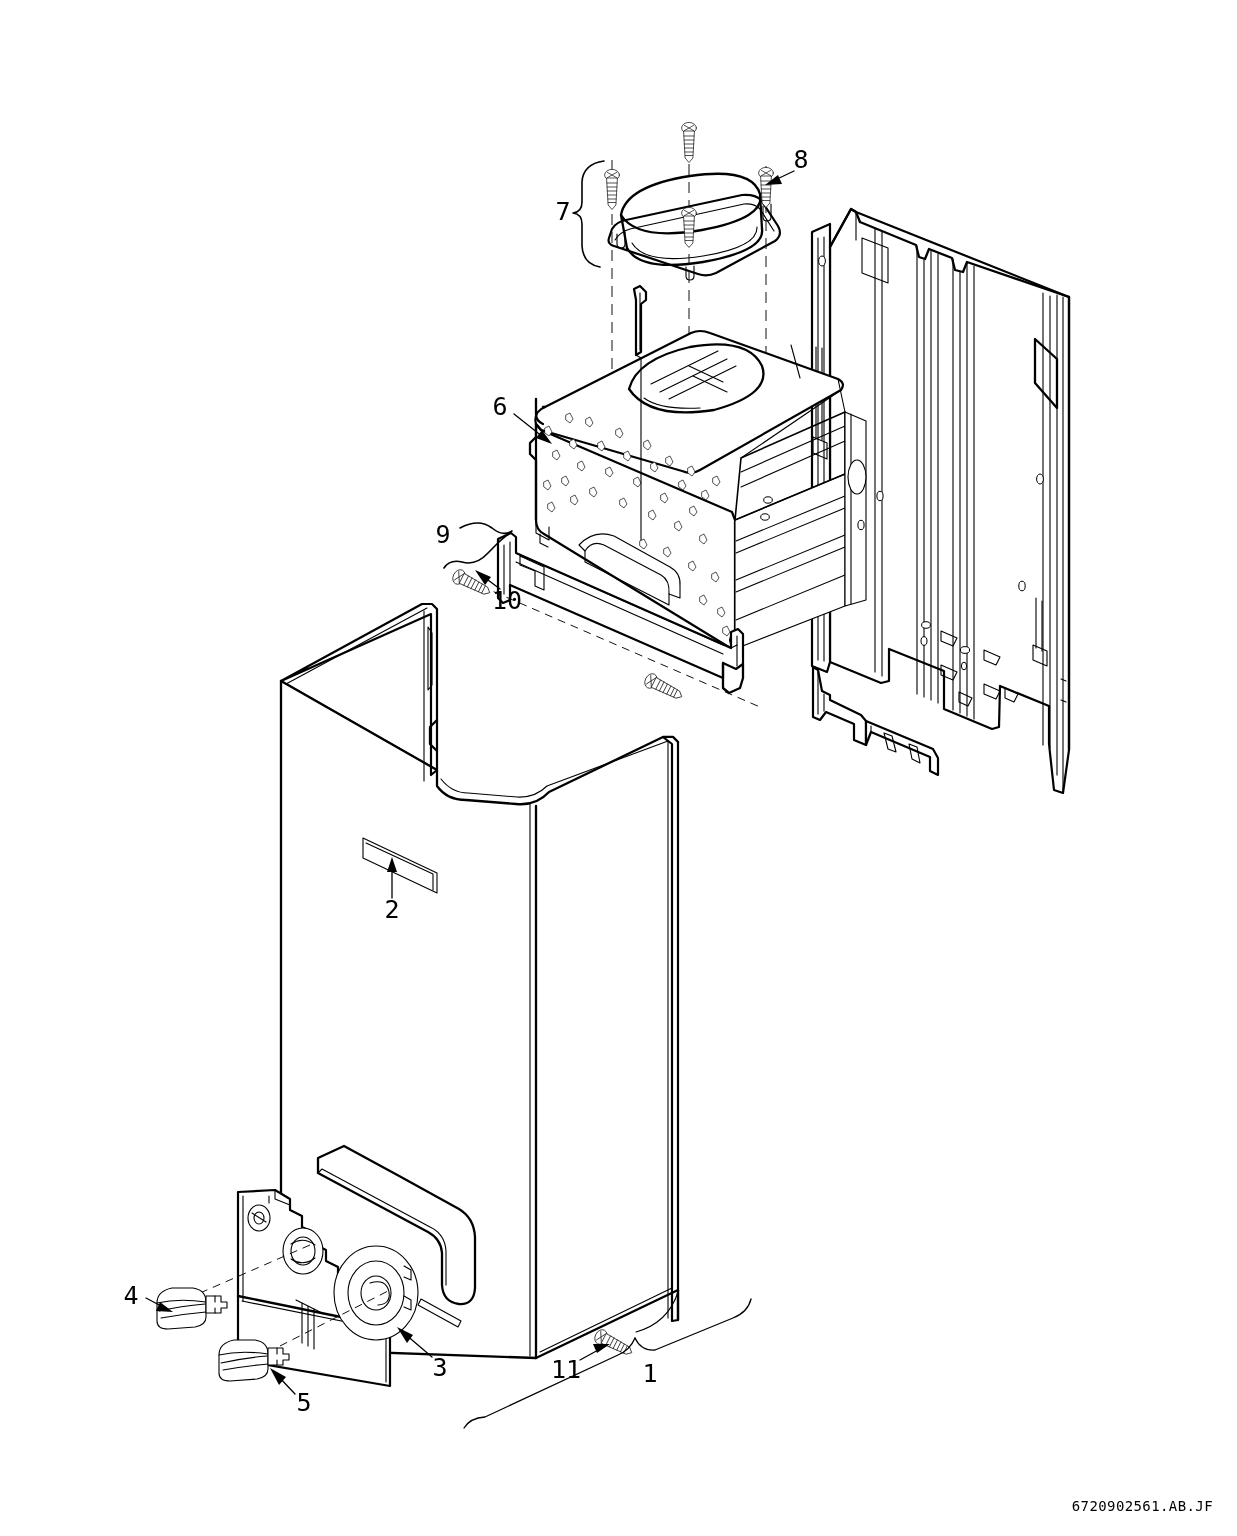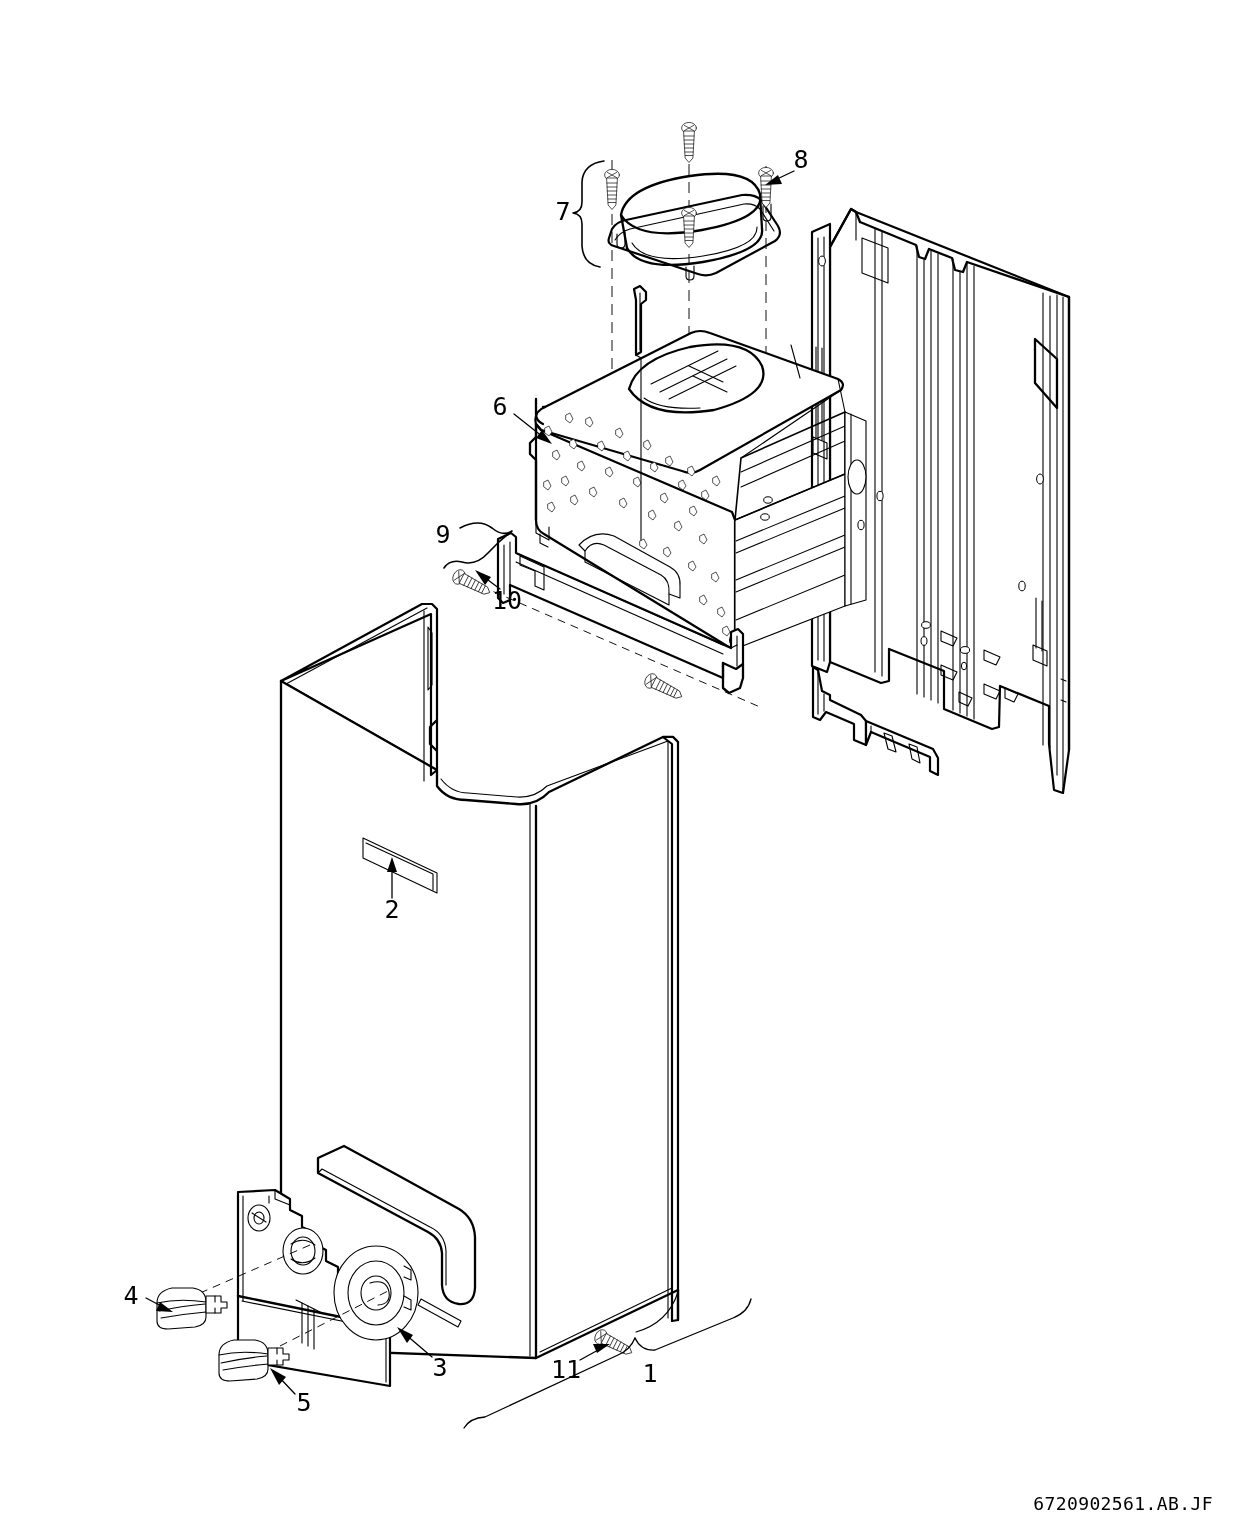--- a/index.html
+++ b/index.html
@@ -44,21 +44,21 @@
     fill: #000000;
     dominant-baseline: middle;
     text-anchor: middle;
     letter-spacing: 0px;
   }
   .docid {
     position: absolute;
     right: 24px;
     bottom: 22px;
     font-family: "DejaVu Sans Mono", monospace;
-    font-size: 18px;
+    font-size: 14px;
     color: #000000;
     letter-spacing: 0.4px;
     white-space: nowrap;
   }
 </style>
 </head>
 <body>
 
 <div id="diagram-root">
 

